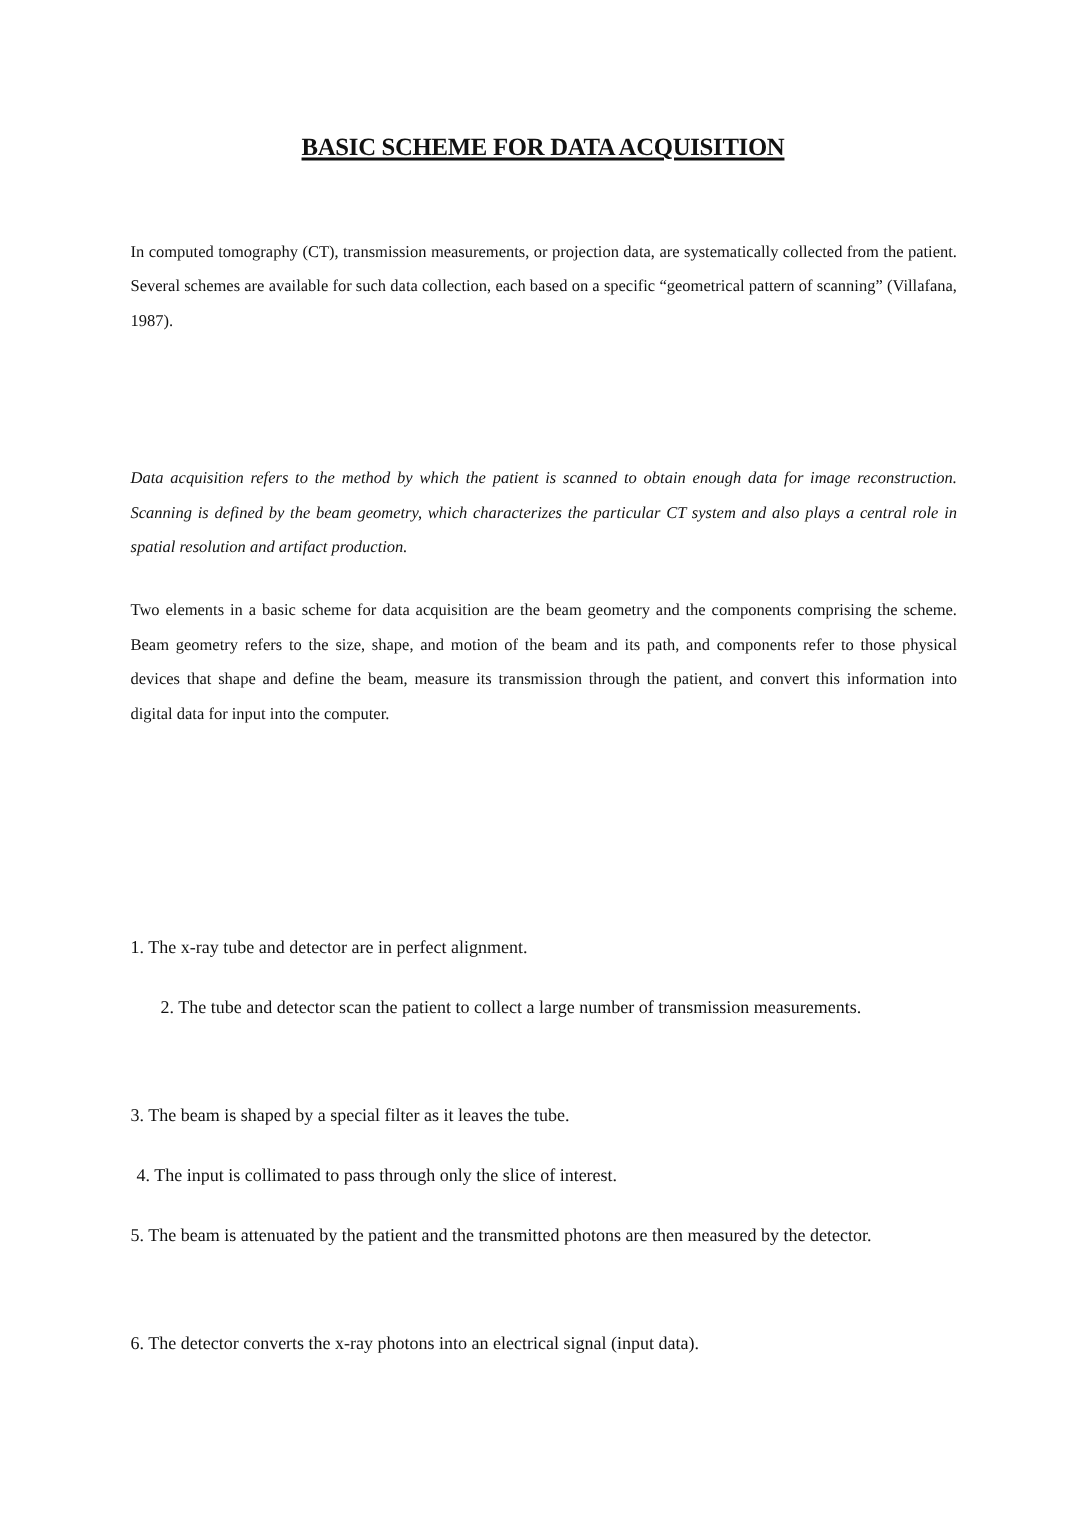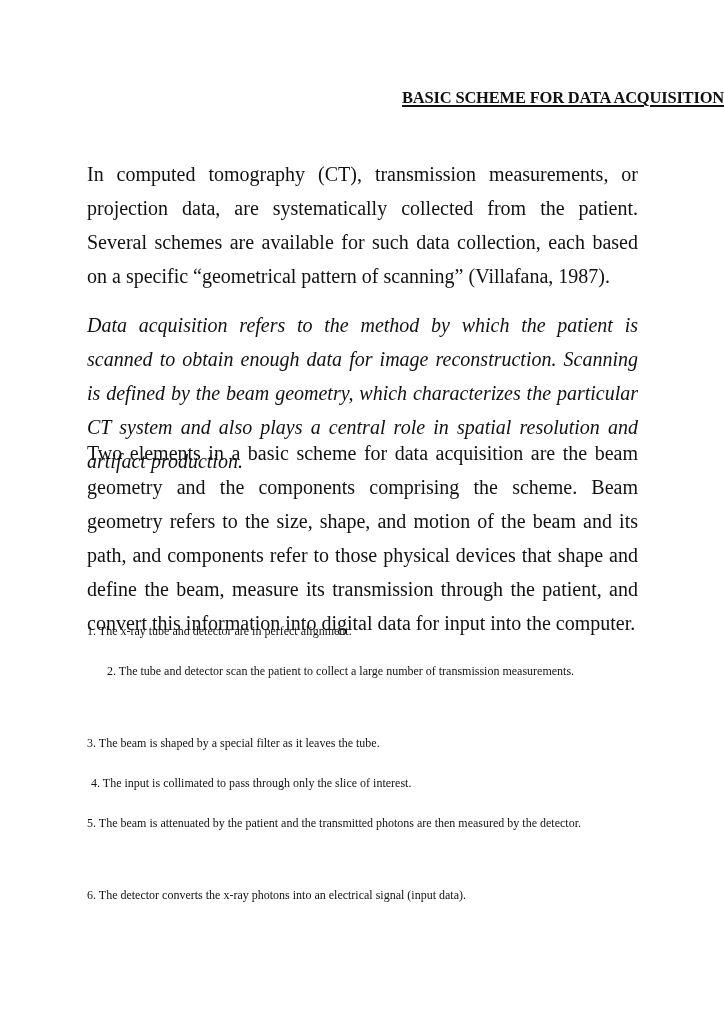--- a/index.html
+++ b/index.html
@@ -21,41 +21,41 @@
       top: 0;
       width: 724px;
       height: 1024px;
       background: #ffffff;
     }
     .title {
       position: absolute;
       left: 0;
       width: 724px;
       top: 88px;
-      text-align: right;
+      text-align: center;
       font-weight: bold;
       font-size: 16.5px;
       letter-spacing: -0.2px;
       text-decoration: underline;
       text-underline-offset: 2px;
       text-decoration-thickness: 1.5px;
       margin: 0;
     }
     .body-text {
       position: absolute;
       left: 87px;
       width: 551px;
-      font-size: 20px;
-      line-height: 34px;
+      font-size: 11px;
+      line-height: 23px;
       text-align: justify;
       margin: 0;
     }
     .p1 { top: 157px; }
     .p2 { top: 308px; font-style: italic; }
-    .p3 { top: 436px; }
+    .p3 { top: 396px; }
     .list-item {
       position: absolute;
       left: 87px;
       width: 551px;
       font-size: 12px;
       line-height: 30.7px;
       text-align: justify;
       margin: 0;
     }
     .li1 { top: 616px; }

